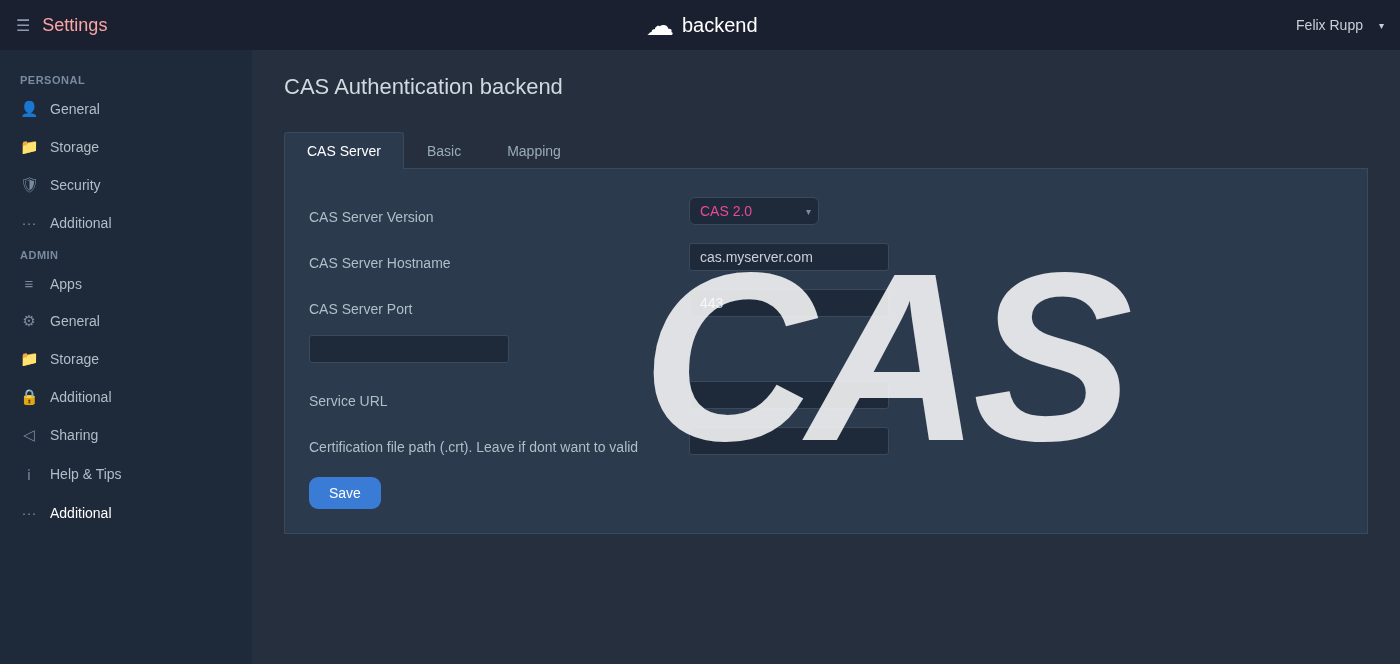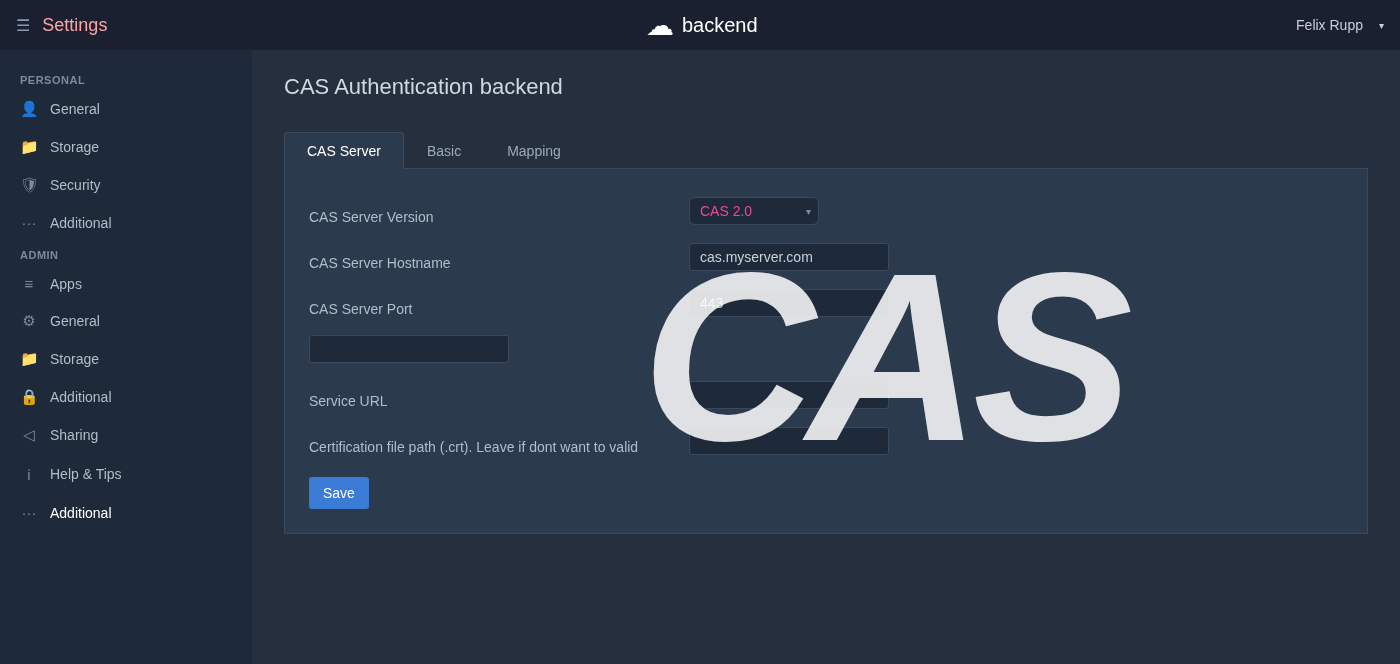--- a/index.html
+++ b/index.html
@@ -149,23 +149,23 @@
       pointer-events: none;
       color: #7a8ba0;
       font-size: 10px;
     }
 
     
     .save-btn {
       background: #3a7bd5;
       color: #fff;
       border: none;
-      padding: 8px 14px;
-      font-size: 14px;
-      border-radius: 3px;
+      padding: 8px 20px;
+      font-size: 14px;
+      border-radius: 9px;
       cursor: pointer;
       margin-top: 8px;
     }
 
     
     .cas-watermark {
       position: absolute;
       top: 50%;
       left: 55%;
       transform: translate(-50%, -50%);

